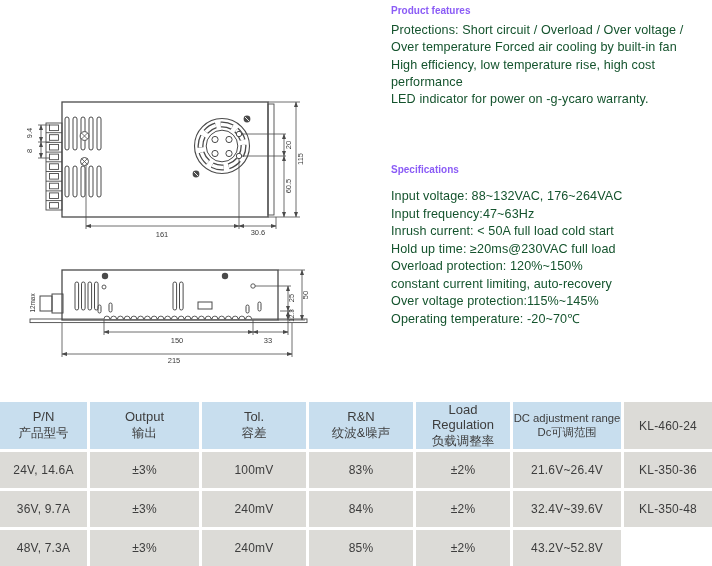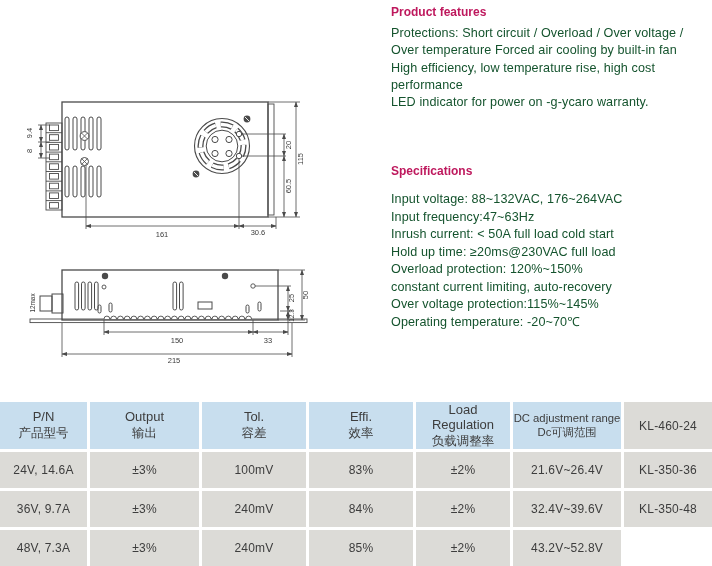--- a/index.html
+++ b/index.html
@@ -3,21 +3,21 @@
 <meta charset="utf-8">
 <style>
   html,body{margin:0;padding:0;background:#fff;}
   .page{position:relative;width:712px;height:566px;background:#fff;overflow:hidden;
         font-family:"Liberation Sans",sans-serif;color:#3d3d3d;}
 
   
   .textcol{position:absolute;left:391px;width:320px;}
   .features{top:5px;}
   .specs{top:164px;}
-  .sec-title{color:#be185d;font-size:12px;font-weight:bold;margin:0 0 6px 0;}
+  .sec-title{color:#8b5cf6;font-size:10px;font-weight:bold;margin:0 0 6px 0;}
   .specs .sec-title{margin-bottom:13px;}
   .tline{font-size:12.6px;line-height:17.3px;letter-spacing:.1px;white-space:nowrap;color:#14532d;}
   .specs .tline{line-height:17.5px;}
 
   
   .top-view{position:absolute;left:0;top:95px;}
   .side-view{position:absolute;left:0;top:253px;}
   svg text{font-family:"Liberation Sans",sans-serif;fill:#3a3a3a;}
   .dimtxt{font-size:7.5px;}
   .dimtxt-sm{font-size:6.4px;}
@@ -209,22 +209,22 @@
     </div>
     <div class="hcell">
       <span class="h-en">Output</span>
       <span class="h-zh">输出</span>
     </div>
     <div class="hcell">
       <span class="h-en">Tol.</span>
       <span class="h-zh">容差</span>
     </div>
     <div class="hcell">
-      <span class="h-en">Effi.</span>
-      <span class="h-zh">效率</span>
+      <span class="h-en">R&amp;N</span>
+      <span class="h-zh">纹波&amp;噪声</span>
     </div>
     <div class="hcell">
       <span class="h-en">Load Regulation</span>
       <span class="h-zh">负载调整率</span>
     </div>
     <div class="hcell h-sm">
       <span class="h-en">DC adjustment range</span>
       <span class="h-zh">Dc可调范围</span>
     </div>
 

